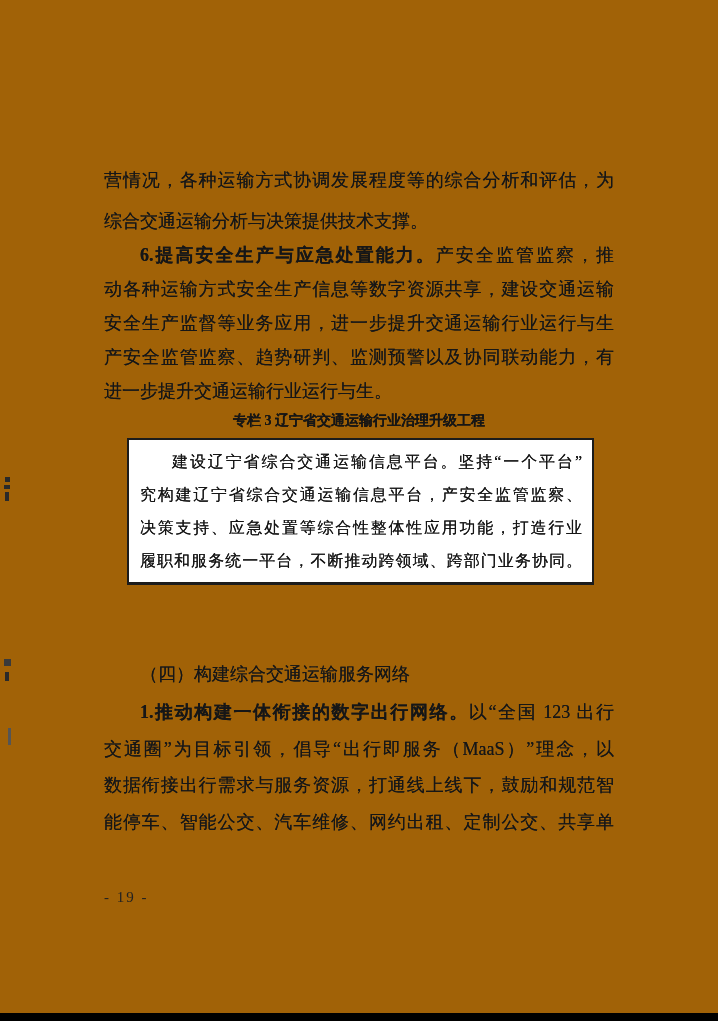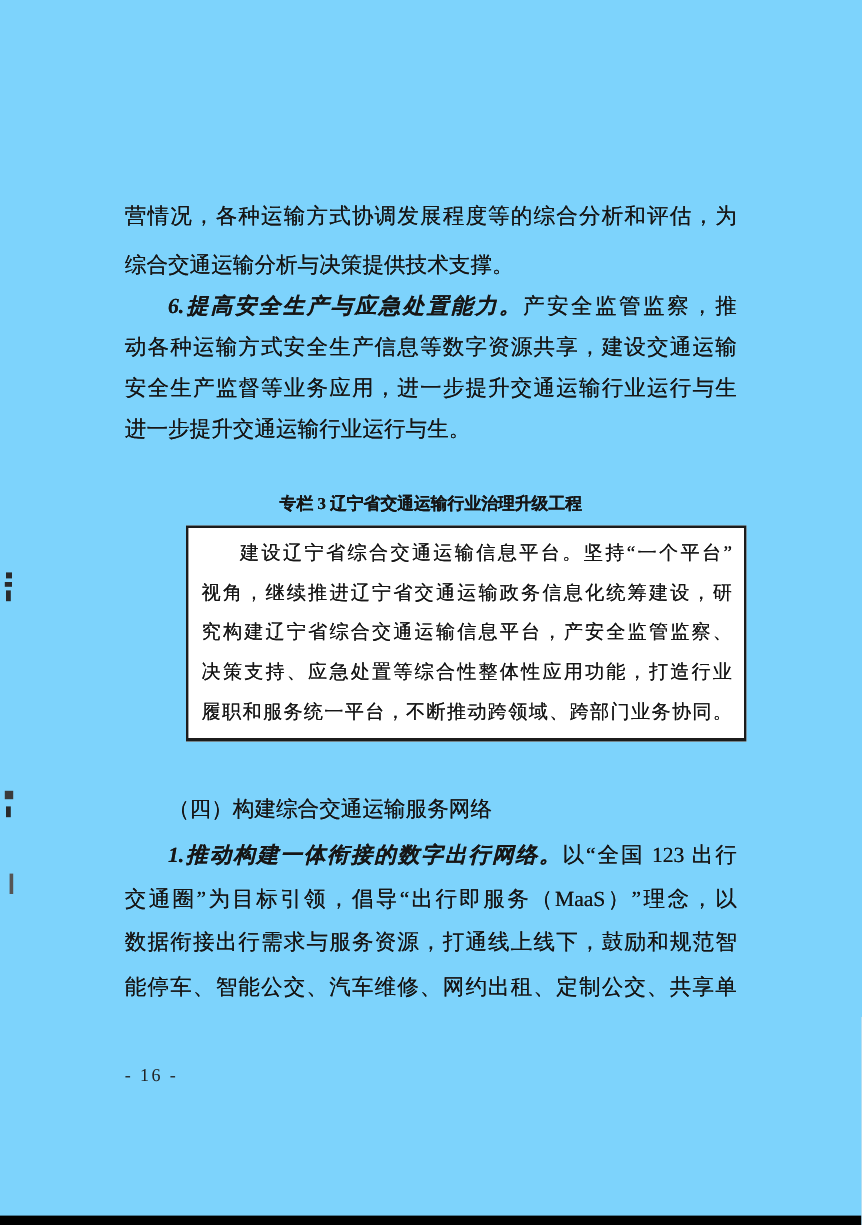--- a/index.html
+++ b/index.html
@@ -1,39 +1,39 @@
 <!DOCTYPE html>
 <html><head>
 <meta charset="utf-8">
 <style>
   html,body{margin:0;padding:0;background:#e8e8e8;}
   #page{
-    position:relative;width:718px;height:1021px;background:#7dd3fc;
+    position:relative;width:718px;height:1021px;background:#a16207;
     font-family:"Liberation Serif","DejaVu Serif",serif;color:#161616;
     overflow:hidden;margin:0 auto;
   }
   .col{position:absolute;left:104px;width:510px;}
   .ln{
     font-size:18px;text-align:justify;text-align-last:justify;
     text-shadow:0 0 .4px #222;
   }
   .noj{text-align-last:left;}
   .ind{text-indent:36px;}
-  .b{font-weight:bold;font-style:italic;}
+  .b{font-weight:bold;}
   .paraA .ln{line-height:41px;}
   .paraB .ln{line-height:34px;}
   .paraD .ln{line-height:36.5px;}
   .colhead{
     position:absolute;top:407px;left:104px;width:510px;text-align:center;
     font-weight:bold;font-size:14px;line-height:28px;text-shadow:0 0 .5px #111;
   }
   .box{
     position:absolute;left:127px;top:438px;width:467px;box-sizing:border-box;
     border:2px solid #1c1c1c;border-bottom-width:3px;border-right-width:2px;
-    padding:5px 10px 5px 11px;background:#fff;margin-left:28px;
+    padding:5px 10px 5px 11px;background:#fff;
   }
   .box .ln{font-size:16px;line-height:33px;}
   .box .ind{text-indent:32px;}
   .section .ln{font-size:18px;line-height:30px;}
   .pagenum{
     position:absolute;left:104px;top:889px;font-size:15px;
     letter-spacing:2px;color:#222;
   }
   .artifact{position:absolute;background:#2a2a2a;}
   .bottom-edge{position:absolute;left:0;bottom:0;width:718px;height:8px;background:#000;}
@@ -45,45 +45,45 @@
 
   <div class="col paraA" style="top:160px">
     <div class="ln">营情况，各种运输方式协调发展程度等的综合分析和评估，为</div>
     <div class="ln noj">综合交通运输分析与决策提供技术支撑。</div>
   </div>
 
   <div class="col paraB" style="top:238px">
     <div class="ln ind"><span class="b">6.提高安全生产与应急处置能力。</span><span>产安全监管监察，推</span></div>
     <div class="ln">动各种运输方式安全生产信息等数字资源共享，建设交通运输</div>
     <div class="ln">安全生产监督等业务应用，进一步提升交通运输行业运行与生</div>
+    <div class="ln">产安全监管监察、趋势研判、监测预警以及协同联动能力，有</div>
     <div class="ln noj">进一步提升交通运输行业运行与生。</div>
   </div>
 
   <div class="colhead">专栏 3 辽宁省交通运输行业治理升级工程</div>
 
   <div class="box">
     <div class="ln ind">建设辽宁省综合交通运输信息平台。坚持“一个平台”</div>
-    <div class="ln">视角，继续推进辽宁省交通运输政务信息化统筹建设，研</div>
     <div class="ln">究构建辽宁省综合交通运输信息平台，产安全监管监察、</div>
     <div class="ln">决策支持、应急处置等综合性整体性应用功能，打造行业</div>
     <div class="ln">履职和服务统一平台，不断推动跨领域、跨部门业务协同。</div>
   </div>
 
   <div class="col section" style="top:659px">
     <div class="ln noj ind">（四）构建综合交通运输服务网络</div>
   </div>
 
   <div class="col paraD" style="top:694px">
     <div class="ln ind"><span class="b">1.推动构建一体衔接的数字出行网络。</span><span>以“全国 123 出行</span></div>
     <div class="ln">交通圈”为目标引领，倡导“出行即服务（MaaS）”理念，以</div>
     <div class="ln">数据衔接出行需求与服务资源，打通线上线下，鼓励和规范智</div>
     <div class="ln">能停车、智能公交、汽车维修、网约出租、定制公交、共享单</div>
   </div>
 
-  <div class="pagenum">- 16 -</div>
+  <div class="pagenum">- 19 -</div>
 
   <div class="artifact" style="left:5px;top:477px;width:5px;height:5px"></div>
   <div class="artifact" style="left:4px;top:485px;width:6px;height:4px"></div>
   <div class="artifact" style="left:5px;top:492px;width:4px;height:9px"></div>
   <div class="artifact" style="left:4px;top:659px;width:7px;height:7px;background:#3a3a3a"></div>
   <div class="artifact" style="left:5px;top:672px;width:4px;height:9px"></div>
   <div class="artifact" style="left:8px;top:728px;width:3px;height:17px;background:#555"></div>
 
   <div class="bottom-edge"></div>
 

